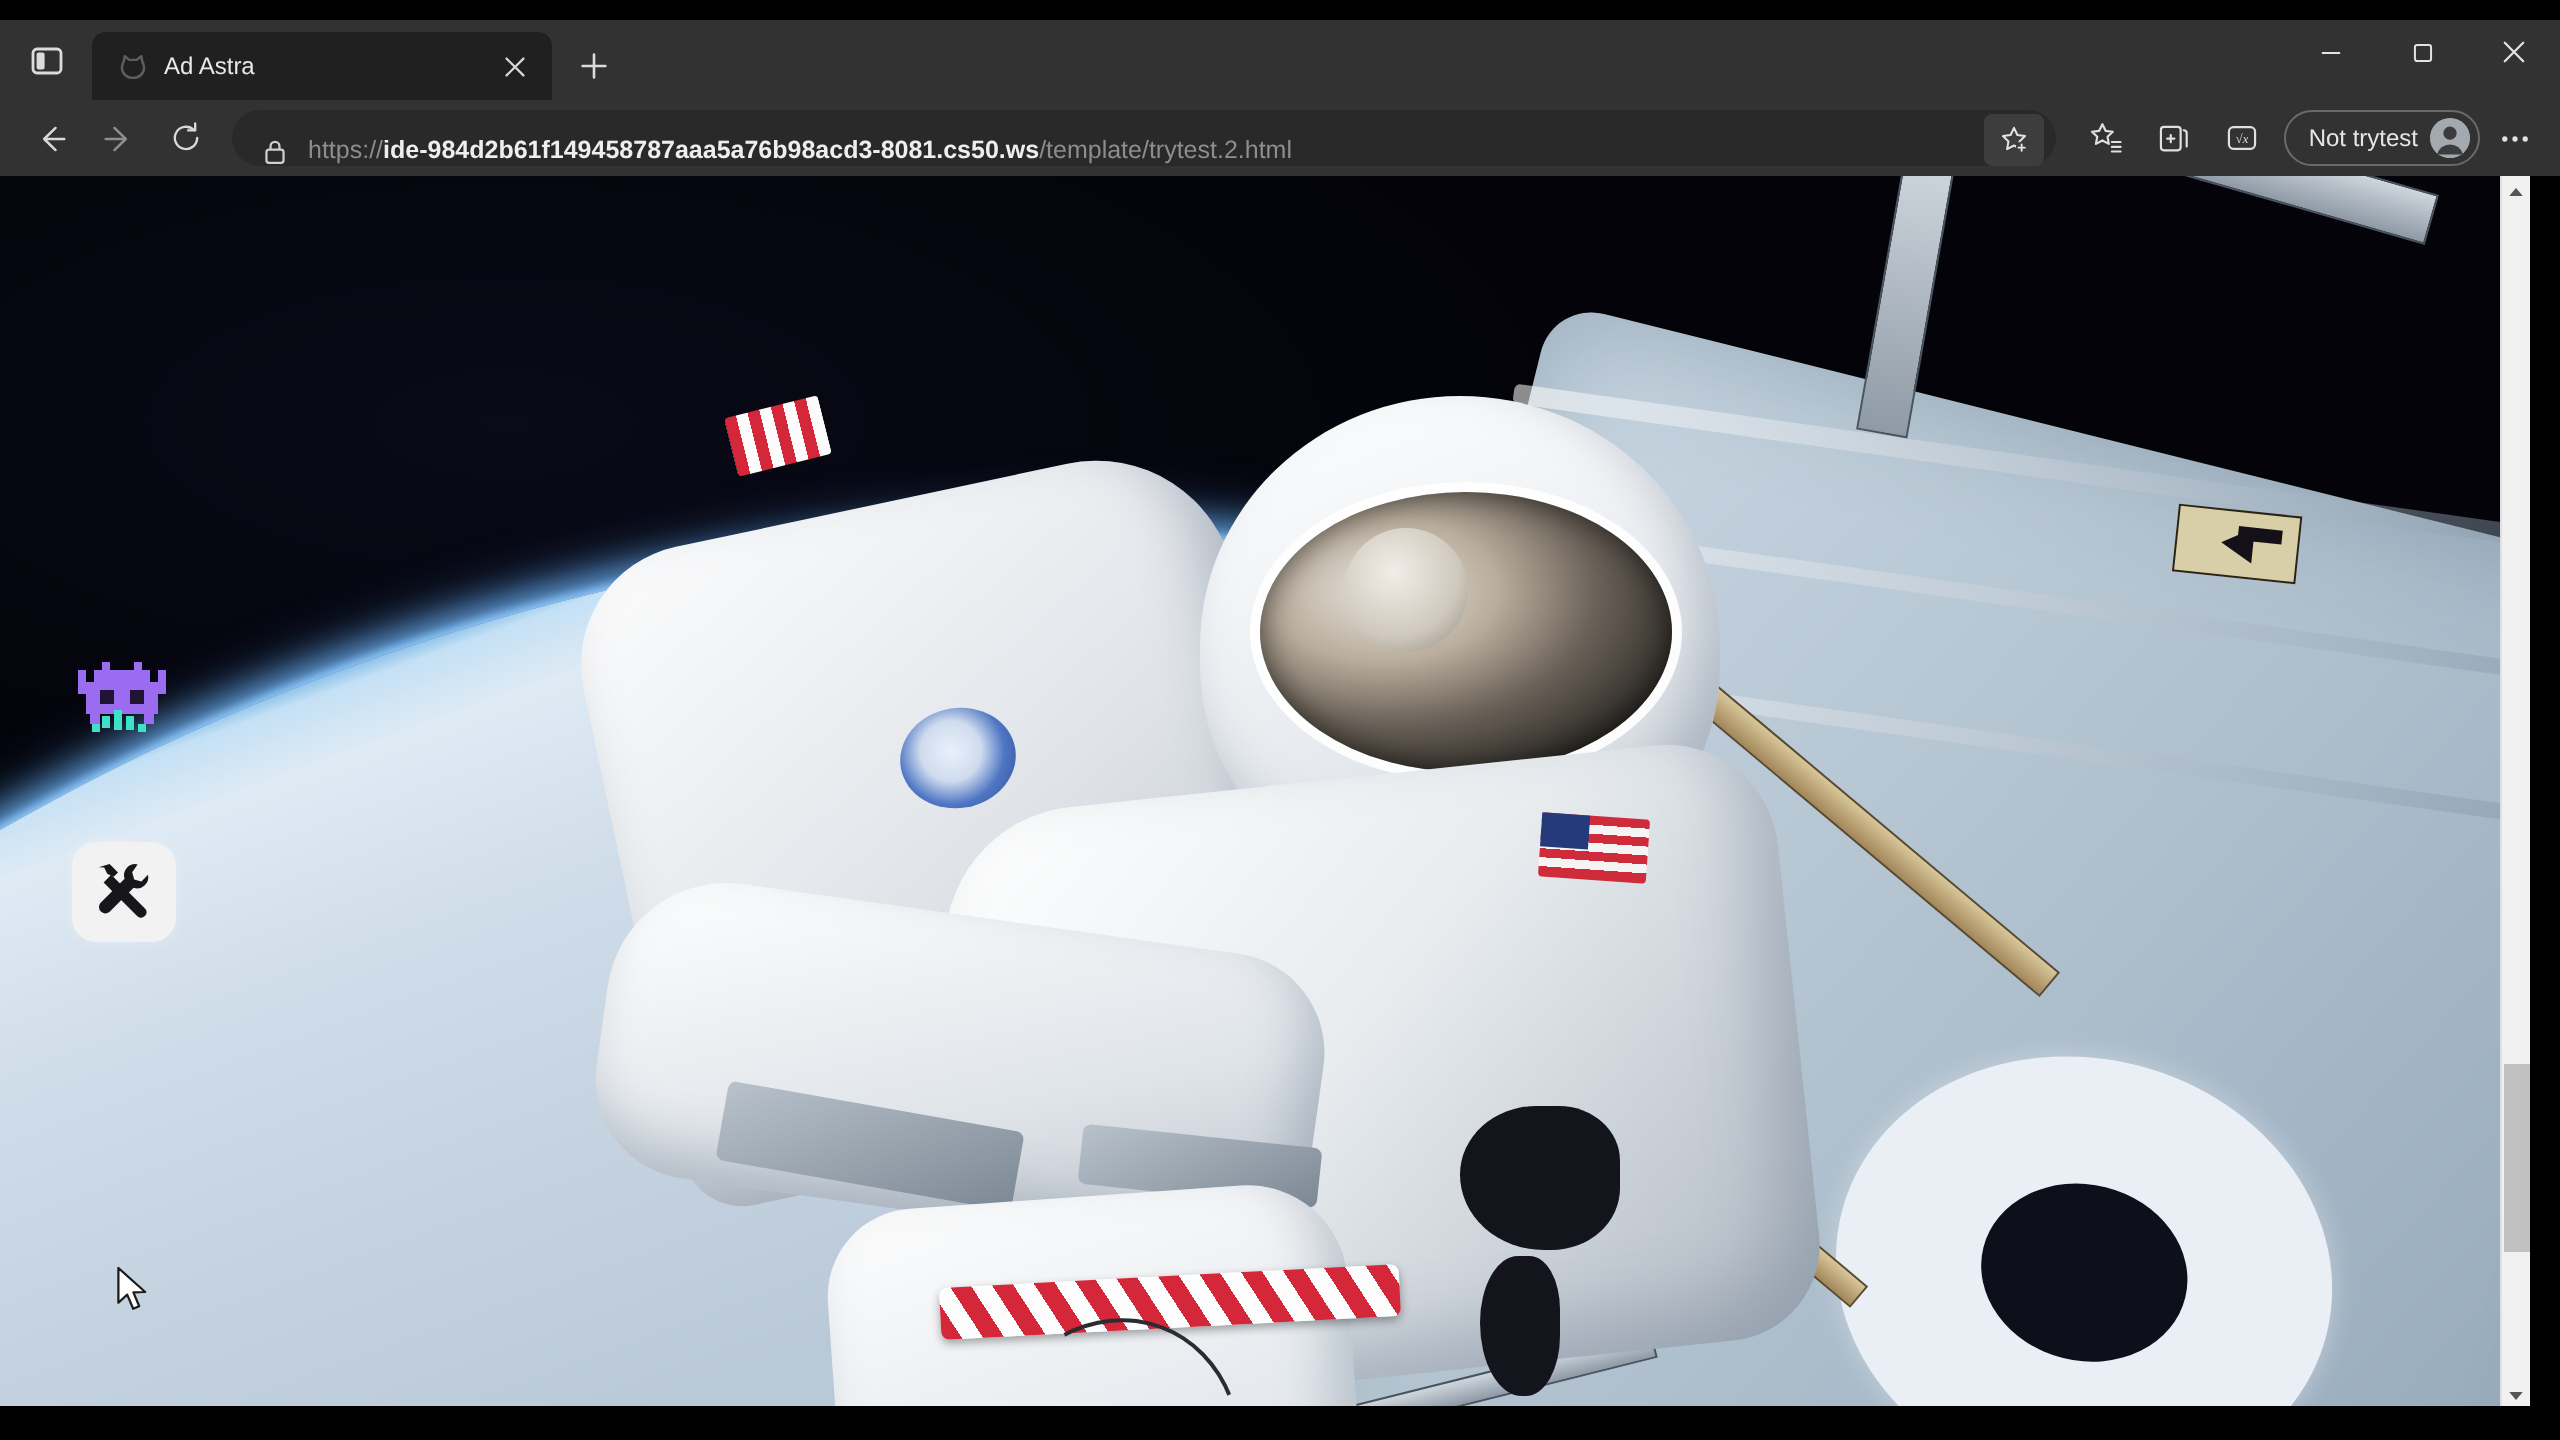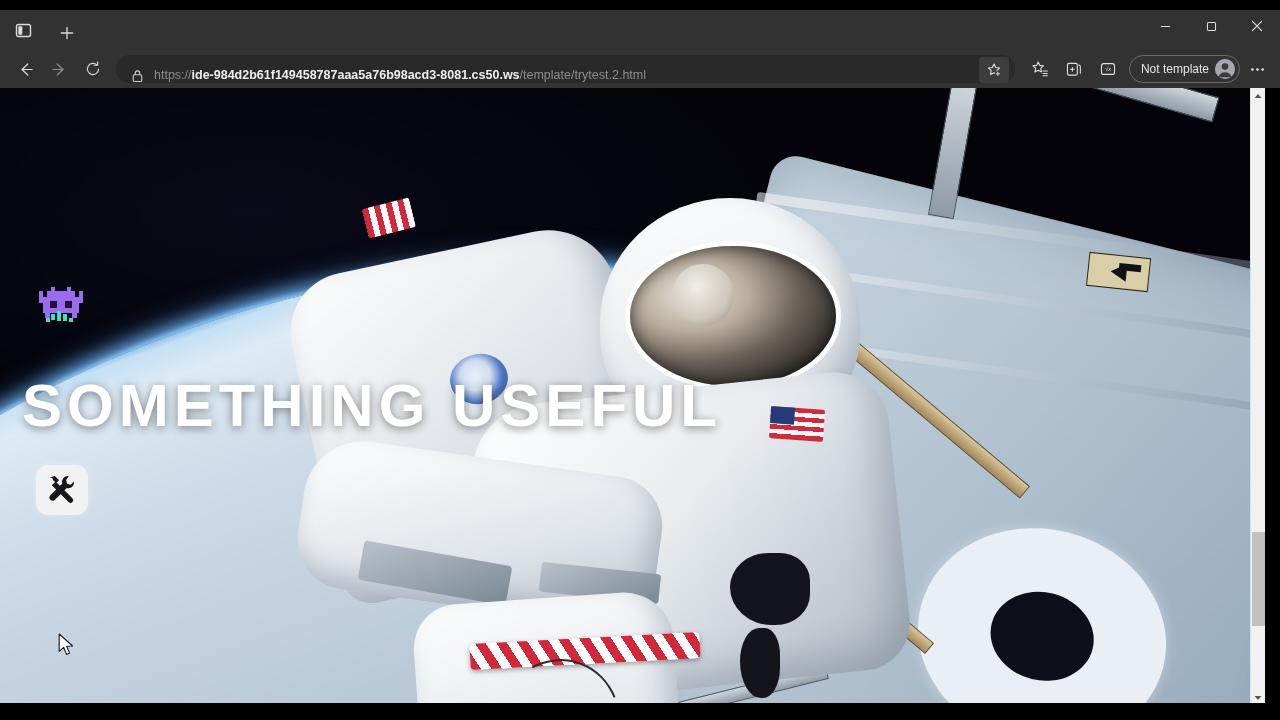--- a/index.html
+++ b/index.html
@@ -391,20 +391,33 @@
 
   <div class="tabstrip">
 
     <div class="tabtools">
       <svg width="17" height="17" viewBox="0 0 17 17">
         <rect x="1.5" y="2.5" width="14" height="12" rx="2" fill="none" stroke="#dcdcdc" stroke-width="1.4"></rect>
         <rect x="3.3" y="4.3" width="4" height="8.4" rx="1" fill="#dcdcdc"></rect>
       </svg>
     </div>
 
+    <div class="tab">
+      <span class="tab-favicon">
+        <svg width="15" height="15" viewBox="0 0 16 16">
+          <path d="M3 5.2 3.6 2.2 6 4.2h4L12.4 2.2 13 5.2c.6 1 .9 2.1.9 3.2 0 3.1-2.6 5.4-5.9 5.4S2.1 11.5 2.1 8.4c0-1.1.3-2.2.9-3.2z" fill="none" stroke="#5e5e5e" stroke-width="1.3" stroke-linejoin="round"></path>
+        </svg>
+      </span>
+      <span class="tab-title">Ad Astra</span>
+      <span class="tab-close">
+        <svg width="11" height="11" viewBox="0 0 12 12">
+          <path d="M1.4 1.4 10.6 10.6 M10.6 1.4 1.4 10.6" stroke="#d6d6d6" stroke-width="1.25" stroke-linecap="round"></path>
+        </svg>
+      </span>
+    </div>
 
     <div class="newtab">
       <svg width="14" height="14" viewBox="0 0 14 14">
         <path d="M7 1.3v11.4 M1.3 7h11.4" stroke="#dcdcdc" stroke-width="1.3" stroke-linecap="round"></path>
       </svg>
     </div>
 
     <div class="tabstrip-spacer"></div>
 
     <div class="wincontrols">
@@ -480,21 +493,21 @@
     </div>
 
     <div class="tbtn">
       <svg width="18" height="18" viewBox="0 0 19 19">
         <rect x="2.6" y="3.8" width="13.8" height="11.4" rx="2.4" fill="none" stroke="#e0e0e0" stroke-width="1.15"></rect>
         <text x="9.5" y="12.1" font-size="6.6" font-family="Liberation Serif, serif" font-style="italic" fill="#e0e0e0" text-anchor="middle">√x</text>
       </svg>
     </div>
 
     <div class="profile-pill">
-      <span class="profile-label">Not template</span>
+      <span class="profile-label">Not trytest</span>
       <span class="profile-av">
         <svg width="20" height="20" viewBox="0 0 20 20">
           <circle cx="10" cy="10" r="10" fill="#a3a9ae"></circle>
           <circle cx="10" cy="7.6" r="3.3" fill="#3c3c3c"></circle>
           <path d="M3.4 18.2a6.9 6.9 0 0 1 13.2 0z" fill="#3c3c3c"></path>
         </svg>
       </span>
     </div>
 
     <div class="dots">
@@ -569,21 +582,20 @@
               <i style="left:33px; top:26px; width:5px;  height:5px;  background:#9b6cf0;"></i>
 
               <i style="left:12px; top:27px; width:4px;  height:6px;  background:#3fe0c8;"></i>
               <i style="left:18px; top:24px; width:4px;  height:10px; background:#3fe0c8;"></i>
               <i style="left:24px; top:27px; width:4px;  height:7px;  background:#3fe0c8;"></i>
               <i style="left:7px;  top:31px; width:4px;  height:4px;  background:#3fe0c8;"></i>
               <i style="left:30px; top:31px; width:4px;  height:4px;  background:#3fe0c8;"></i>
             </div>
           </div>
 
-          <h1 class="hero-title">SOMETHING USEFUL</h1>
 
           <div class="emoji-bottom">
             <div class="toolbadge">
               <svg width="36" height="34" viewBox="0 0 36 34">
 
                 <path d="M24.8 3.2a5.6 5.6 0 0 0-6.5 7.2L6.2 22.5a3.2 3.2 0 0 0 4.5 4.5l12.1-12.1a5.6 5.6 0 0 0 7.2-6.5l-3.3 3.3-3.6-1-1-3.6z" fill="#17171b"></path>
 
                 <path d="M5.4 4.6l5.4-1.6 4.2 4.2-2.2 2.2-3.2-1.5-1.5-3.2z" fill="#17171b"></path>
 
                 <path d="M11.6 8.4l17 17a2.7 2.7 0 0 1-3.8 3.8l-17-17z" fill="#17171b"></path>

